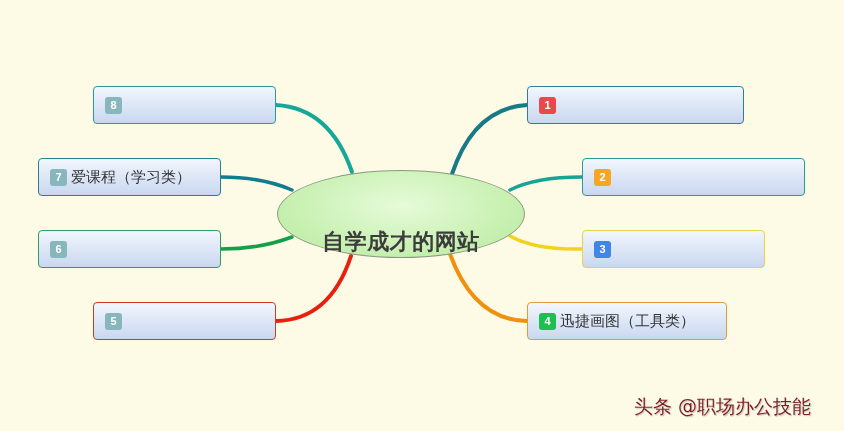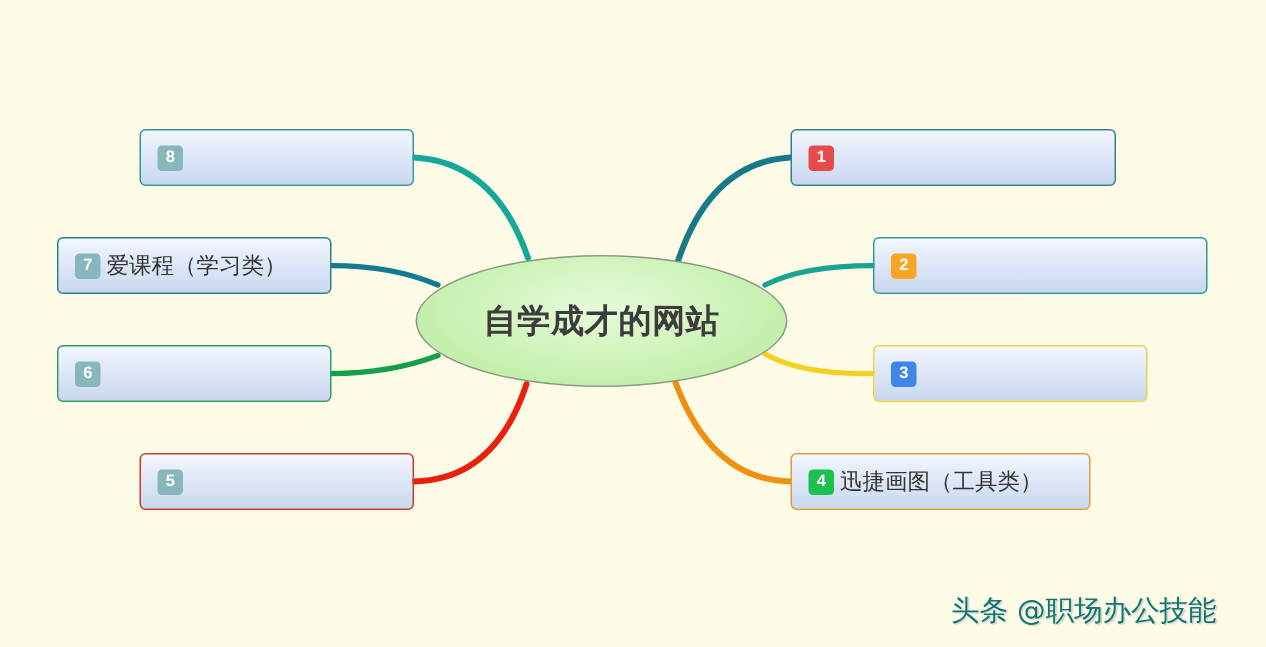--- a/index.html
+++ b/index.html
@@ -11,21 +11,21 @@
   }
   #canvas { position: absolute; left: 0; top: 0; width: 844px; height: 431px; }
   svg.connectors { position: absolute; left: 0; top: 0; width: 844px; height: 431px; }
   .central {
     position: absolute;
     left: 277px; top: 170px; width: 248px; height: 88px;
     border-radius: 50%;
     background: radial-gradient(ellipse at 50% 40%, #e6fbd9 0%, #c9f1b3 60%, #b6e89c 100%);
     border: 1px solid #8a9a80;
     box-sizing: border-box;
-    display: flex; align-items: center; justify-content: center;
+    display: flex; align-items: flex-end; justify-content: center;
   }
   .central span {
     font-size: 22px; font-weight: bold; color: #3c3c3c; letter-spacing: 0.5px;
   }
   .node {
     position: absolute;
     height: 38px;
     box-sizing: border-box;
     border-radius: 4px;
     background: linear-gradient(to bottom, #f2f6fd 0%, #dbe5f6 55%, #c9d7ef 100%);
@@ -36,21 +36,21 @@
   }
   .badge {
     display: inline-flex; align-items: center; justify-content: center;
     width: 17px; height: 17px; border-radius: 3px;
     color: #fff; font-size: 11px; font-weight: bold;
     margin-right: 4px;
     font-family: "Liberation Sans", sans-serif;
   }
   .watermark {
     position: absolute; left: 634px; top: 394px;
-    font-size: 19px; color: #0f766e;
+    font-size: 19px; color: #7f1d1d;
     text-shadow: 0 0 2px #fff, 1px 1px 1px rgba(0,0,0,0.25);
     white-space: nowrap;
   }
 </style>
 </head>
 <body>
 
 <div id="canvas">
 
   <svg class="connectors" viewBox="0 0 844 431">

